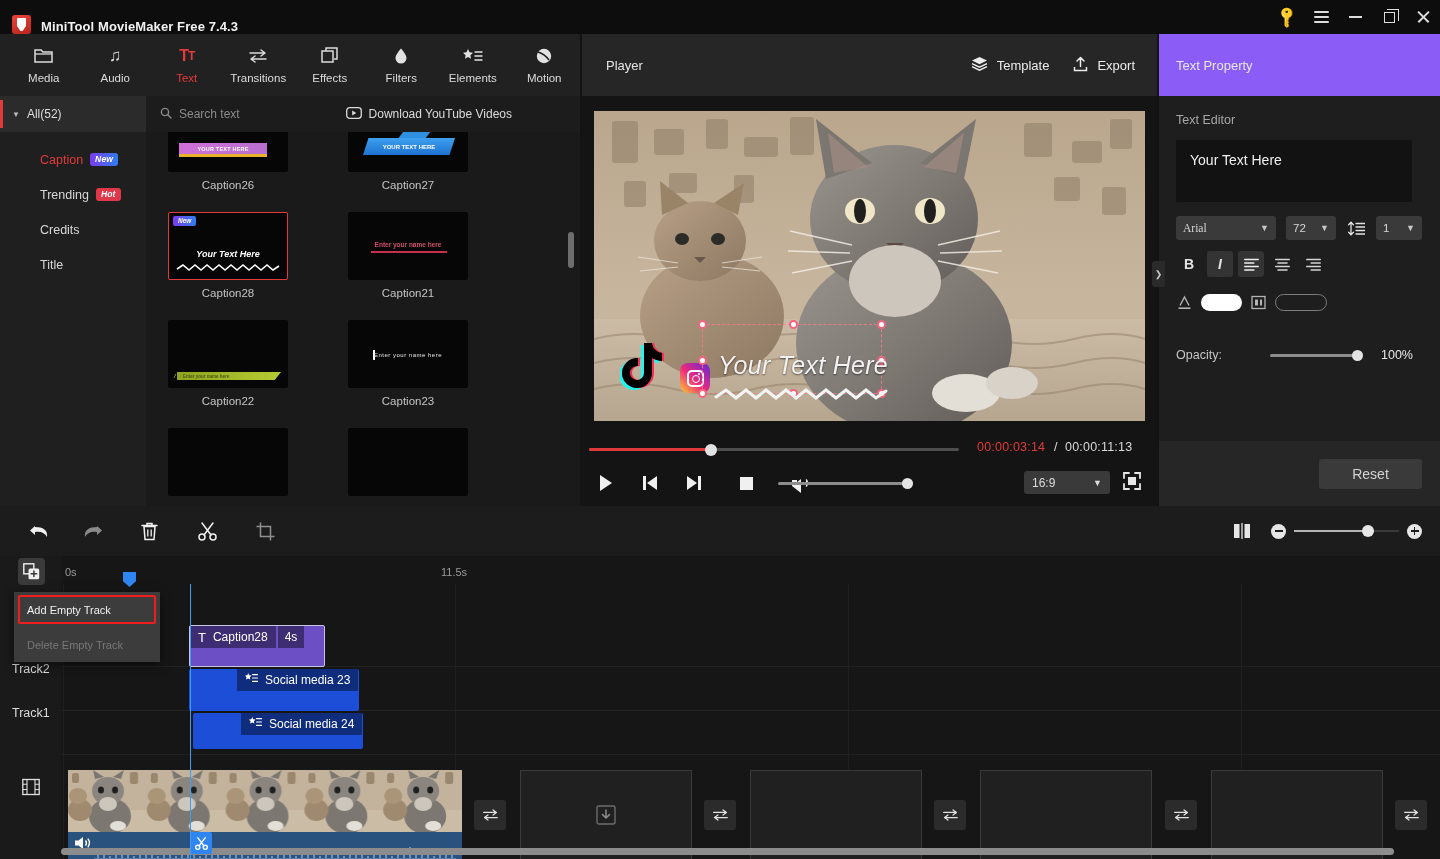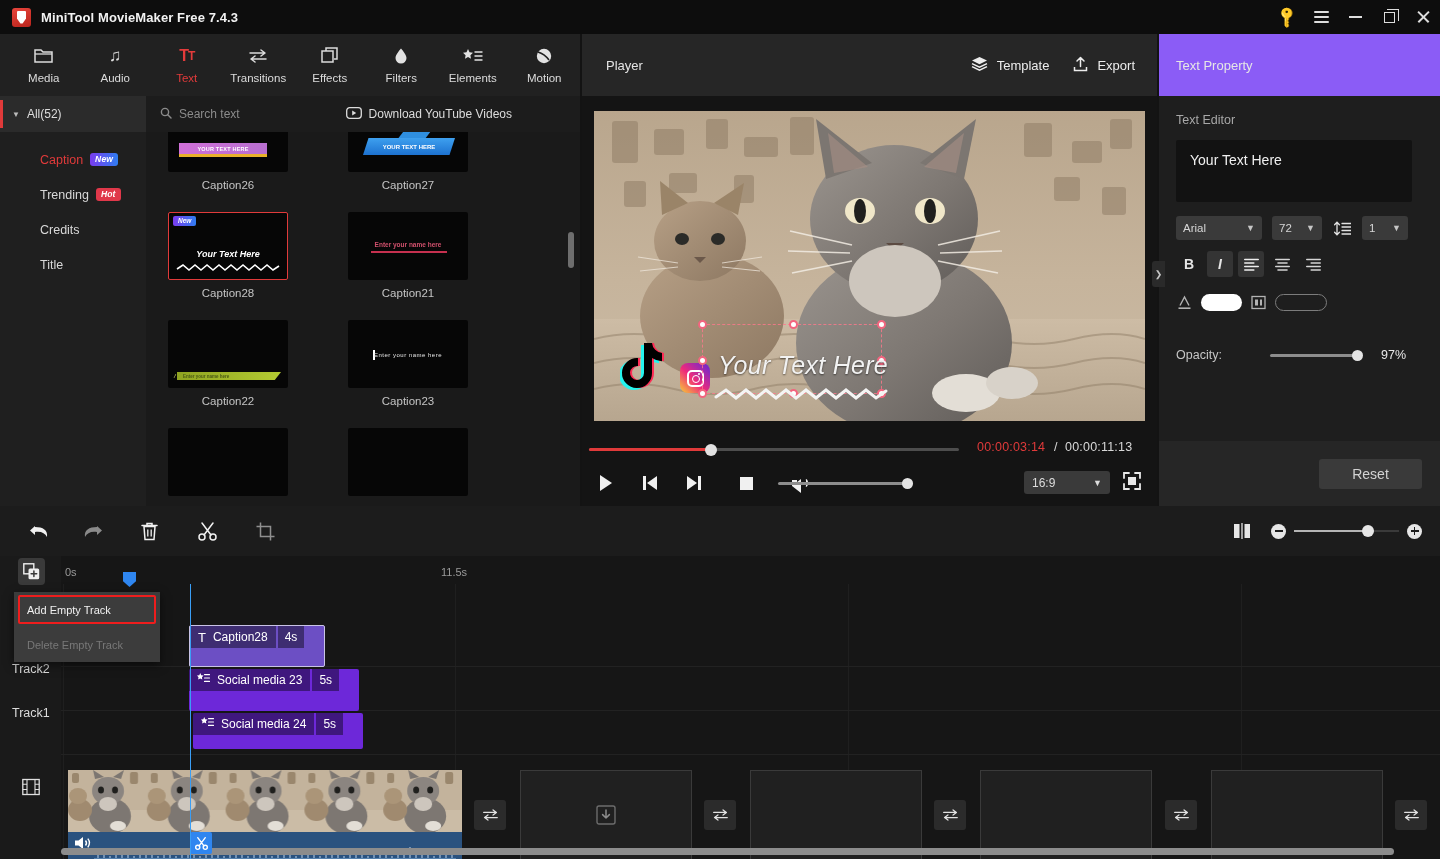--- a/index.html
+++ b/index.html
@@ -9,21 +9,21 @@
     font-family: "Liberation Sans", sans-serif;
     overflow: hidden;
     color: #e8e8e8;
     -webkit-font-smoothing: antialiased;
   }
   #app { position: relative; width: 1440px; height: 859px; background: #131313; }
 
   
   .titlebar {
     position: absolute; left:0; top:0; width:1440px; height:34px;
-    background:#0d0d0d; display:flex; align-items:center;
+    background:#0d0d0d; display:flex; align-items:flex-end;
   }
   .tb-logo {
     width:19px; height:19px; margin-left:12px; border-radius:3px;
     background:linear-gradient(160deg,#e8453c,#b9241c);
     position:relative; flex:none;
   }
   .tb-logo:after{
     content:""; position:absolute; left:5px; top:3px; width:9px; height:13px;
     background:#fff; border-radius:1px;
     clip-path: polygon(0 0,100% 0,100% 62%,62% 100%,38% 100%,0 62%);
@@ -189,21 +189,21 @@
     display:flex; align-items:center;}
   .tp-hd span{ margin-left:17px; font-size:13px; color:#e6e6e6;}
   .tp-body { position:absolute; left:1159px; top:96px; width:281px; height:345px; background:#1e1e1e;}
   .tp-sec { margin:17px 0 0 17px; font-size:12.5px; color:#a8a8a8;}
   .tp-editor { position:absolute; left:17px; top:44px; width:236px; height:62px; background:#121212;
     border-radius:2px; padding:12px 14px; font-size:14px; color:#f0f0f0; cursor:text;}
   .tp-row1 { position:absolute; left:17px; top:120px; width:250px; height:24px; display:flex; align-items:center; gap:10px;}
   .mini-sel { height:24px; background:#3a3a3a; border-radius:3px; display:flex; align-items:center;
     padding:0 7px; font-size:11.5px; color:#d6d6d6; cursor:pointer;}
   .mini-sel .cv{ margin-left:auto; padding-left:8px; font-size:9px; color:#c6c6c6;}
-  .sel-font{ width:86px; }
+  .sel-font{ width:100px;font-family:Liberation Serif, serif; }
   .sel-size{ width:50px; }
   .sel-line{ width:46px; }
   .lh-icon { width:20px; display:flex; align-items:center; justify-content:center; cursor:pointer;}
   .tp-row2 { position:absolute; left:17px; top:155px; display:flex; align-items:center; gap:5px;}
   .fbtn { width:26px; height:26px; display:flex; align-items:center; justify-content:center;
     border-radius:3px; cursor:pointer; color:#e6e6e6; font-size:14px;}
   .fbtn.on { background:#343434; }
   .tp-row3 { position:absolute; left:17px; top:198px; display:flex; align-items:center; gap:8px;}
   .sw-ic { width:17px; height:17px; display:flex; align-items:center; justify-content:center; font-size:12px; color:#b3b3b3;}
   .sw-fill { width:41px; height:17px; border-radius:9px; background:#ffffff; cursor:pointer;}
@@ -238,21 +238,21 @@
   .track-lbl { position:absolute; left:12px; font-size:12.5px; color:#dcdcdc;}
 
   .tl-ruler { position:absolute; left:61px; top:0; width:1379px; height:28px; }
   .ruler-lbl { position:absolute; font-size:11px; color:#9a9a9a; top:10px;}
   .tl-rows { position:absolute; left:61px; top:28px; width:1379px; height:275px;}
   .row-line { position:absolute; left:0; width:1379px; height:1px; background:#222; }
   .vgrid { position:absolute; top:0; width:1px; height:275px; background:#1f1f1f;}
 
   .clip { position:absolute; border-radius:2px; cursor:pointer; overflow:hidden;}
   .clip-cap { background:#6c4fc4; border:1.5px solid #c9c3e6; }
-  .clip-sm { background:#6d28d9; }
+  .clip-sm { background:#1d4ed8;padding-left:48px; }
   .clip-hdr { display:flex; align-items:center; height:22px; }
   .clip-name { background:rgba(0,0,0,.42); height:22px; display:flex; align-items:center;
     padding:0 8px; gap:7px; font-size:12px; color:#fff; white-space:nowrap;}
   .clip-dur { background:rgba(0,0,0,.42); height:22px; display:flex; align-items:center;
     padding:0 7px; font-size:12px; color:#fff; margin-left:2px;}
 
   .video-clip { position:absolute; left:7px; top:186px; width:394px; height:90px; background:#222;}
   .vc-thumbs { position:absolute; left:0; top:0; width:394px; height:62px; overflow:hidden; display:flex;}
   .vc-audio { position:absolute; left:0; top:62px; width:394px; height:28px; background:#2a527f;}
   .vc-spk { position:absolute; left:7px; top:66px; width:16px; height:14px;}
@@ -751,21 +751,21 @@
           </svg>
       </span>
       <span class="sw-out"></span>
     </div>
 
     <div class="tp-op">
       <span class="lb">Opacity:</span>
       <span class="op-track">
         <span class="op-knob"></span>
       </span>
-      <span class="op-val">97%</span>
+      <span class="op-val">100%</span>
     </div>
   </div>
   <div class="tp-foot">
     <div class="reset-btn">Reset</div>
   </div>
 
   <div class="tl-toolbar">
     <div class="tl-tb" style="margin-left:18px;">
       <svg width="22" height="18" viewBox="0 0 22 18">
         <path d="M7 4L2 8.5 7 13V10c6-1 10 1 12 5 1-7-4-10-12-10z" fill="#f0f0f0"></path>

